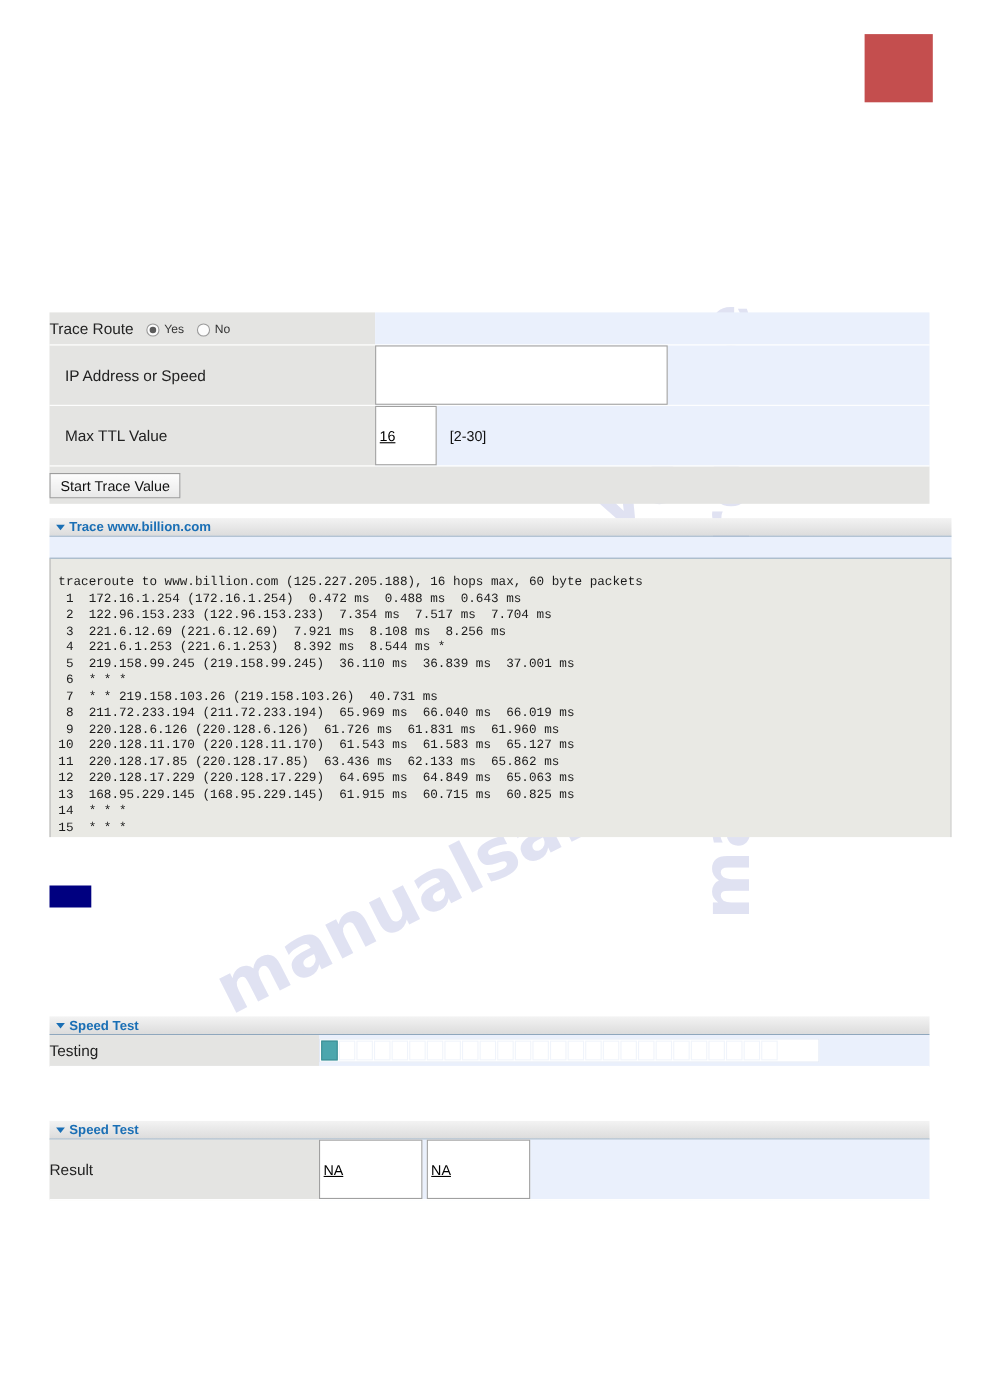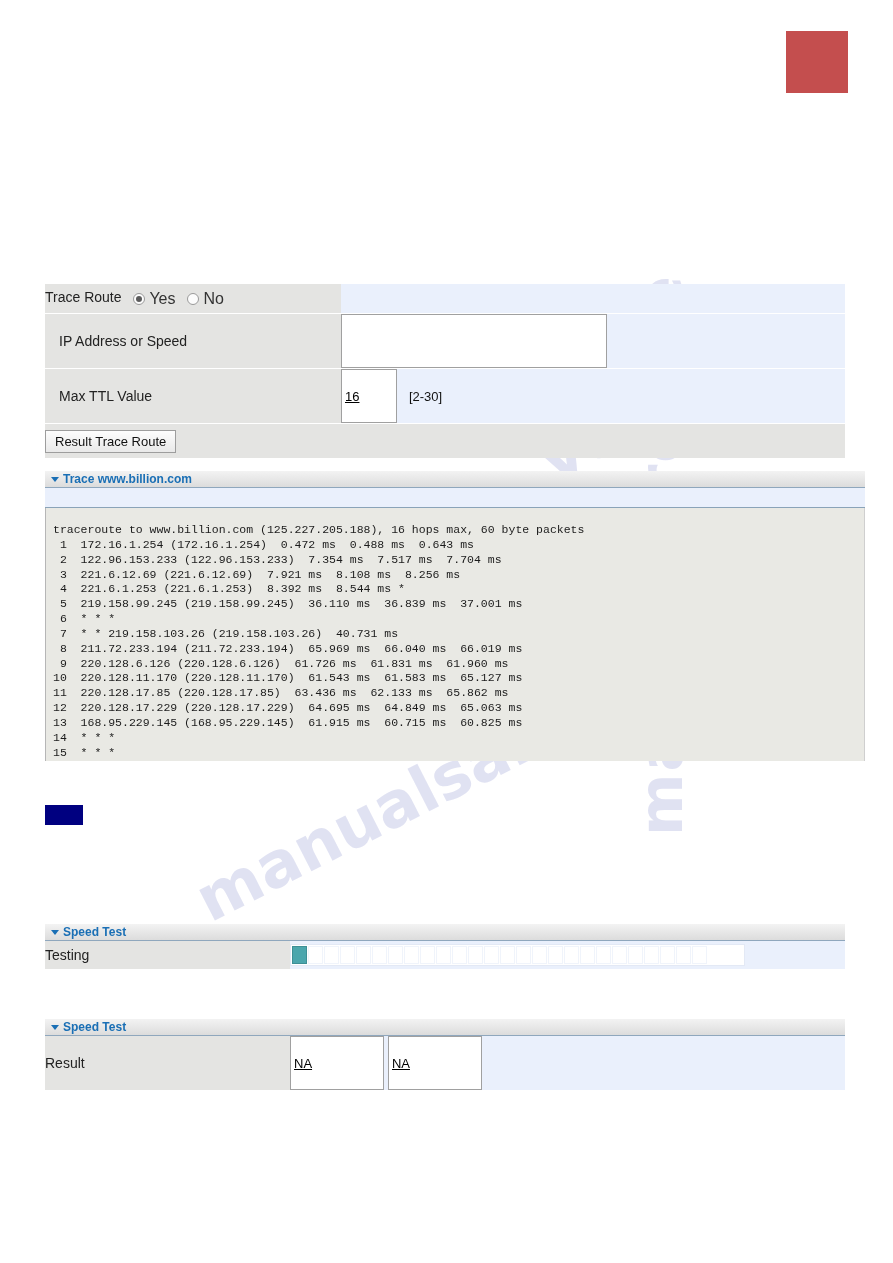--- a/index.html
+++ b/index.html
@@ -138,21 +138,21 @@
     content: "";
     position: absolute;
     left: 2px;
     top: 2px;
     width: 6px;
     height: 6px;
     border-radius: 50%;
     background: #5b5b5b;
   }
   .radio-label {
-    font-size: 16px;
+    font-size: 11px;
     color: #333;
   }
 
   
   input.txt {
     font-family: "Liberation Sans", sans-serif;
     font-size: 13px;
     border: 1px solid #a0a0a0;
     background: #ffffff;
     height: 18px;
@@ -332,21 +332,21 @@
     <td class="cell-label indent">
       <span>Max TTL Value</span>
     </td>
     <td class="cell-value">
       <input class="txt inp-ttl" type="text" value="16" style="">
       <span class="hint">[2-30]</span>
     </td>
   </tr>
   <tr>
     <td class="cell-foot" colspan="2">
-      <button class="btn">Result Trace Route</button>
+      <button class="btn">Start Trace Value</button>
     </td>
   </tr>
 </tbody>
   </table>
 
 <div class="panel trace-panel">
   <div class="panel-head">
     <span class="tri"></span>
     <span class="panel-title">Trace www.billion.com</span>
   </div>

